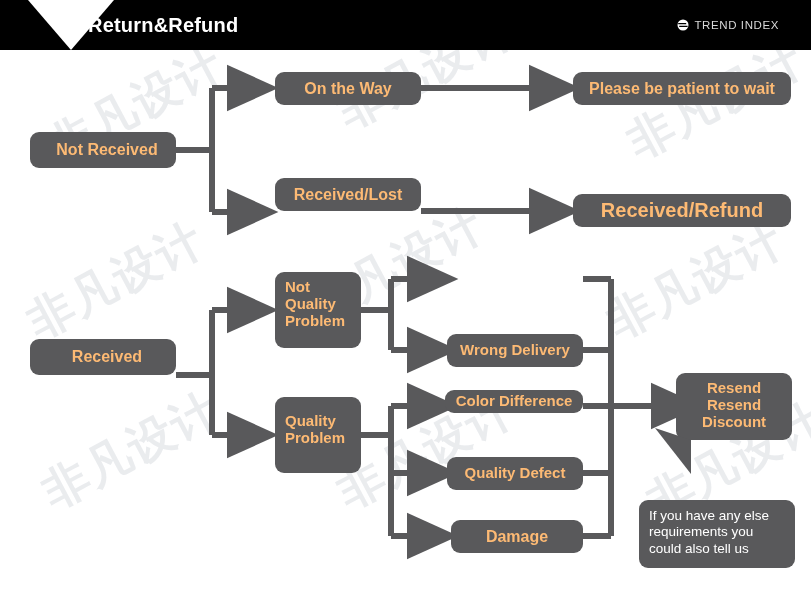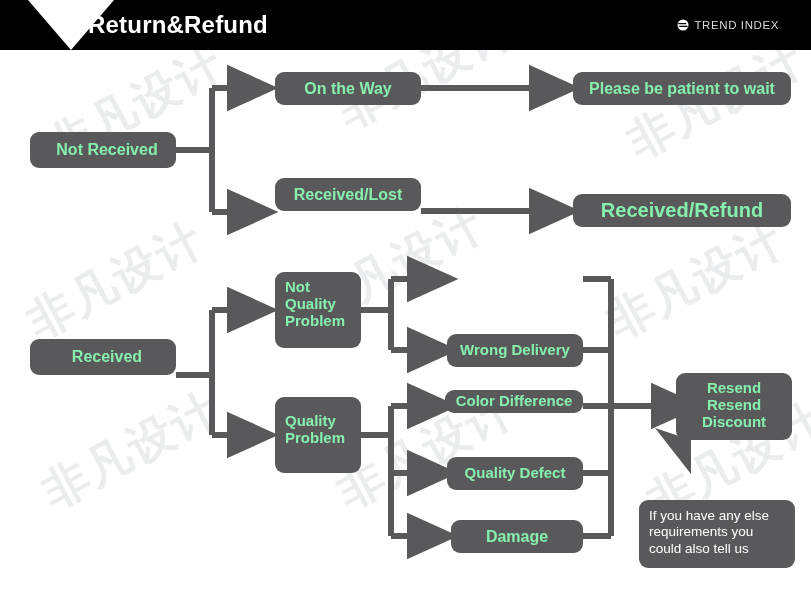--- a/index.html
+++ b/index.html
@@ -78,21 +78,21 @@
     font-size:9px;
     font-weight:700;
     letter-spacing:.5px;
   }
   .header-title{
     position:absolute;
     left:88px;top:0;
     height:50px;
     line-height:50px;
     color:#ffffff;
-    font-size:24px;
+    font-size:20px;
     font-weight:700;
     letter-spacing:.2px;
   }
   .brand{
     position:absolute;
     right:32px;top:0;
     height:50px;
     display:flex;
     align-items:center;
     gap:5px;
@@ -120,21 +120,21 @@
     left:0;top:0;
     width:811px;height:555px;
   }
 
   
   .node{
     position:absolute;
     box-sizing:border-box;
     background:#59595b;
     border-radius:9px;
-    color:#86efac;
+    color:#fdba74;
     display:flex;
     align-items:center;
     justify-content:center;
     text-align:center;
     font-weight:700;
     line-height:1.12;
     padding:4px 6px;
     z-index:4;
   }
   .node.lead{ justify-content:center; padding-left:14px; }

